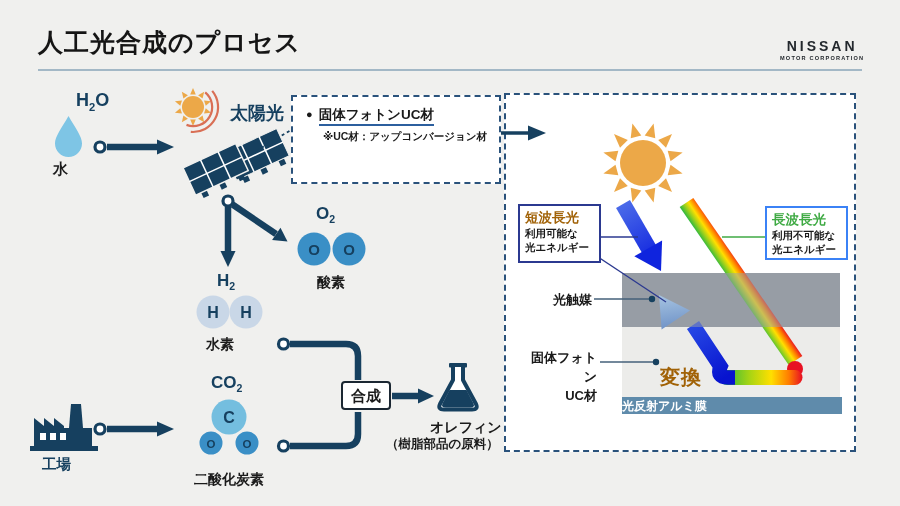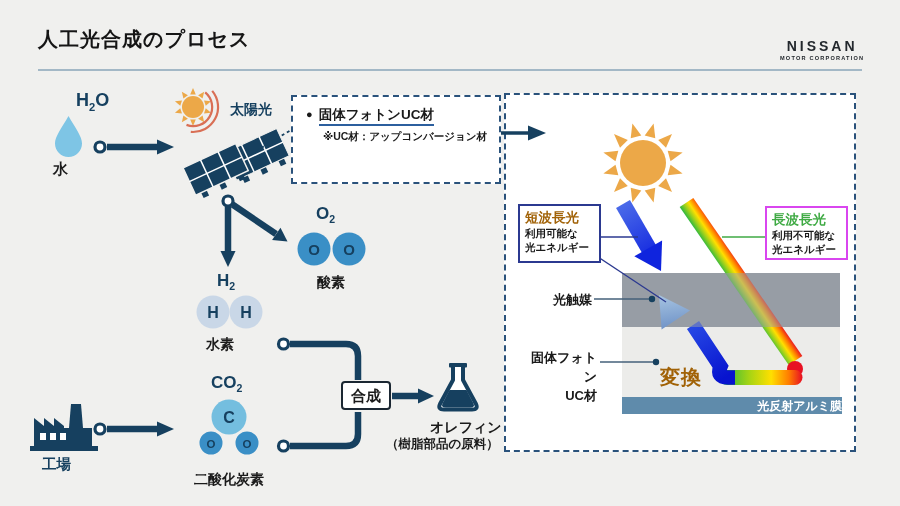--- a/index.html
+++ b/index.html
@@ -28,39 +28,39 @@
   .callout .blt{font-size:11px;margin-right:6px;vertical-align:1px;}
   .callout .ul{border-bottom:2px solid #2c5f9e;padding-bottom:2px;}
   .callout .note{font-size:10.5px;font-weight:bold;margin:6px 4px 0 17px;}
   .tagbox{
     position:absolute;background:#fff;z-index:3;padding:3px 5px;
     line-height:1.32;
   }
   .tagbox .t{font-size:13.5px;font-weight:bold;}
   .tagbox .d{font-size:10.5px;font-weight:bold;color:#1a1a1a;}
   .swbox{left:518px;top:204px;width:69px;height:49px;border:2px solid #2b3990;}
-  .lwbox{left:765px;top:206px;width:69px;height:44px;border:2px solid #d946ef;}
+  .lwbox{left:765px;top:206px;width:69px;height:44px;border:2px solid #3b82f6;}
   .synth{
     position:absolute;left:341px;top:381px;width:46px;height:25px;z-index:3;
     background:#fff;border:2.5px solid #1b2732;border-radius:4px;
     font-size:15px;font-weight:bold;text-align:center;line-height:25px;
   }
   .alumlbl{
     position:absolute;left:622px;top:398px;width:220px;height:16px;z-index:3;
-    color:#fff;font-size:12px;font-weight:bold;text-align:right;line-height:16px;
+    color:#fff;font-size:12px;font-weight:bold;text-align:left;line-height:16px;
   }
   .brand{position:absolute;left:780px;top:38px;z-index:3;text-align:center;color:#23282d;}
   .brand .n{font-size:14px;font-weight:bold;letter-spacing:3px;}
   .brand .m{font-size:5.6px;font-weight:bold;letter-spacing:1.2px;margin-top:1px;}
   .rule{position:absolute;left:38px;top:69px;width:824px;height:2px;background:#a3b8c6;z-index:1;}
 </style>
 </head>
 <body>
 
-<div class="lbl" style="left:38px;top:26px;font-size:20px;color:#151515;letter-spacing:1px;">人工光合成のプロセス</div>
+<div class="lbl" style="left:38px;top:26px;font-size:25px;color:#151515;letter-spacing:1px;">人工光合成のプロセス</div>
 <div class="rule"></div>
 <div class="brand">
   <div class="n">NISSAN</div>
   <div class="m">MOTOR CORPORATION</div>
 </div>
 
 <div class="panel"></div>
 
 <div class="callout">
   <div class="row"><span class="blt">●</span><span class="ul">固体フォトンUC材</span></div>
@@ -265,21 +265,21 @@
     <circle cx="652" cy="299" r="3.2" fill="#16405f" stroke="none"></circle>
   </g>
   <g stroke="#44607a">
     <line x1="600" y1="362" x2="653" y2="362" stroke-width="1.4"></line>
     <circle cx="656" cy="362" r="3.2" fill="#16405f" stroke="none"></circle>
   </g>
 </svg>
 
 <div class="lbl navy" style="left:44px;top:90px;font-size:18px;margin-left:32px;"><span>H</span><sub>2</sub><span>O</span></div>
 <div class="lbl" style="left:53px;top:160px;font-size:15px;">水</div>
-<div class="lbl navy" style="left:230px;top:101px;font-size:14px;">太陽光</div>
+<div class="lbl navy" style="left:230px;top:101px;font-size:18px;">太陽光</div>
 
 <div class="lbl navy" style="left:316px;top:204px;font-size:17px;"><span>O</span><sub>2</sub></div>
 <div class="lbl" style="left:317px;top:274px;font-size:14px;">酸素</div>
 
 <div class="lbl navy" style="left:217px;top:271px;font-size:17px;"><span>H</span><sub>2</sub></div>
 <div class="lbl" style="left:206px;top:336px;font-size:14px;">水素</div>
 
 <div class="lbl navy" style="left:211px;top:373px;font-size:17px;"><span>CO</span><sub>2</sub></div>
 <div class="lbl" style="left:194px;top:459px;font-size:14px;margin-top:12px;">二酸化炭素</div>
 

